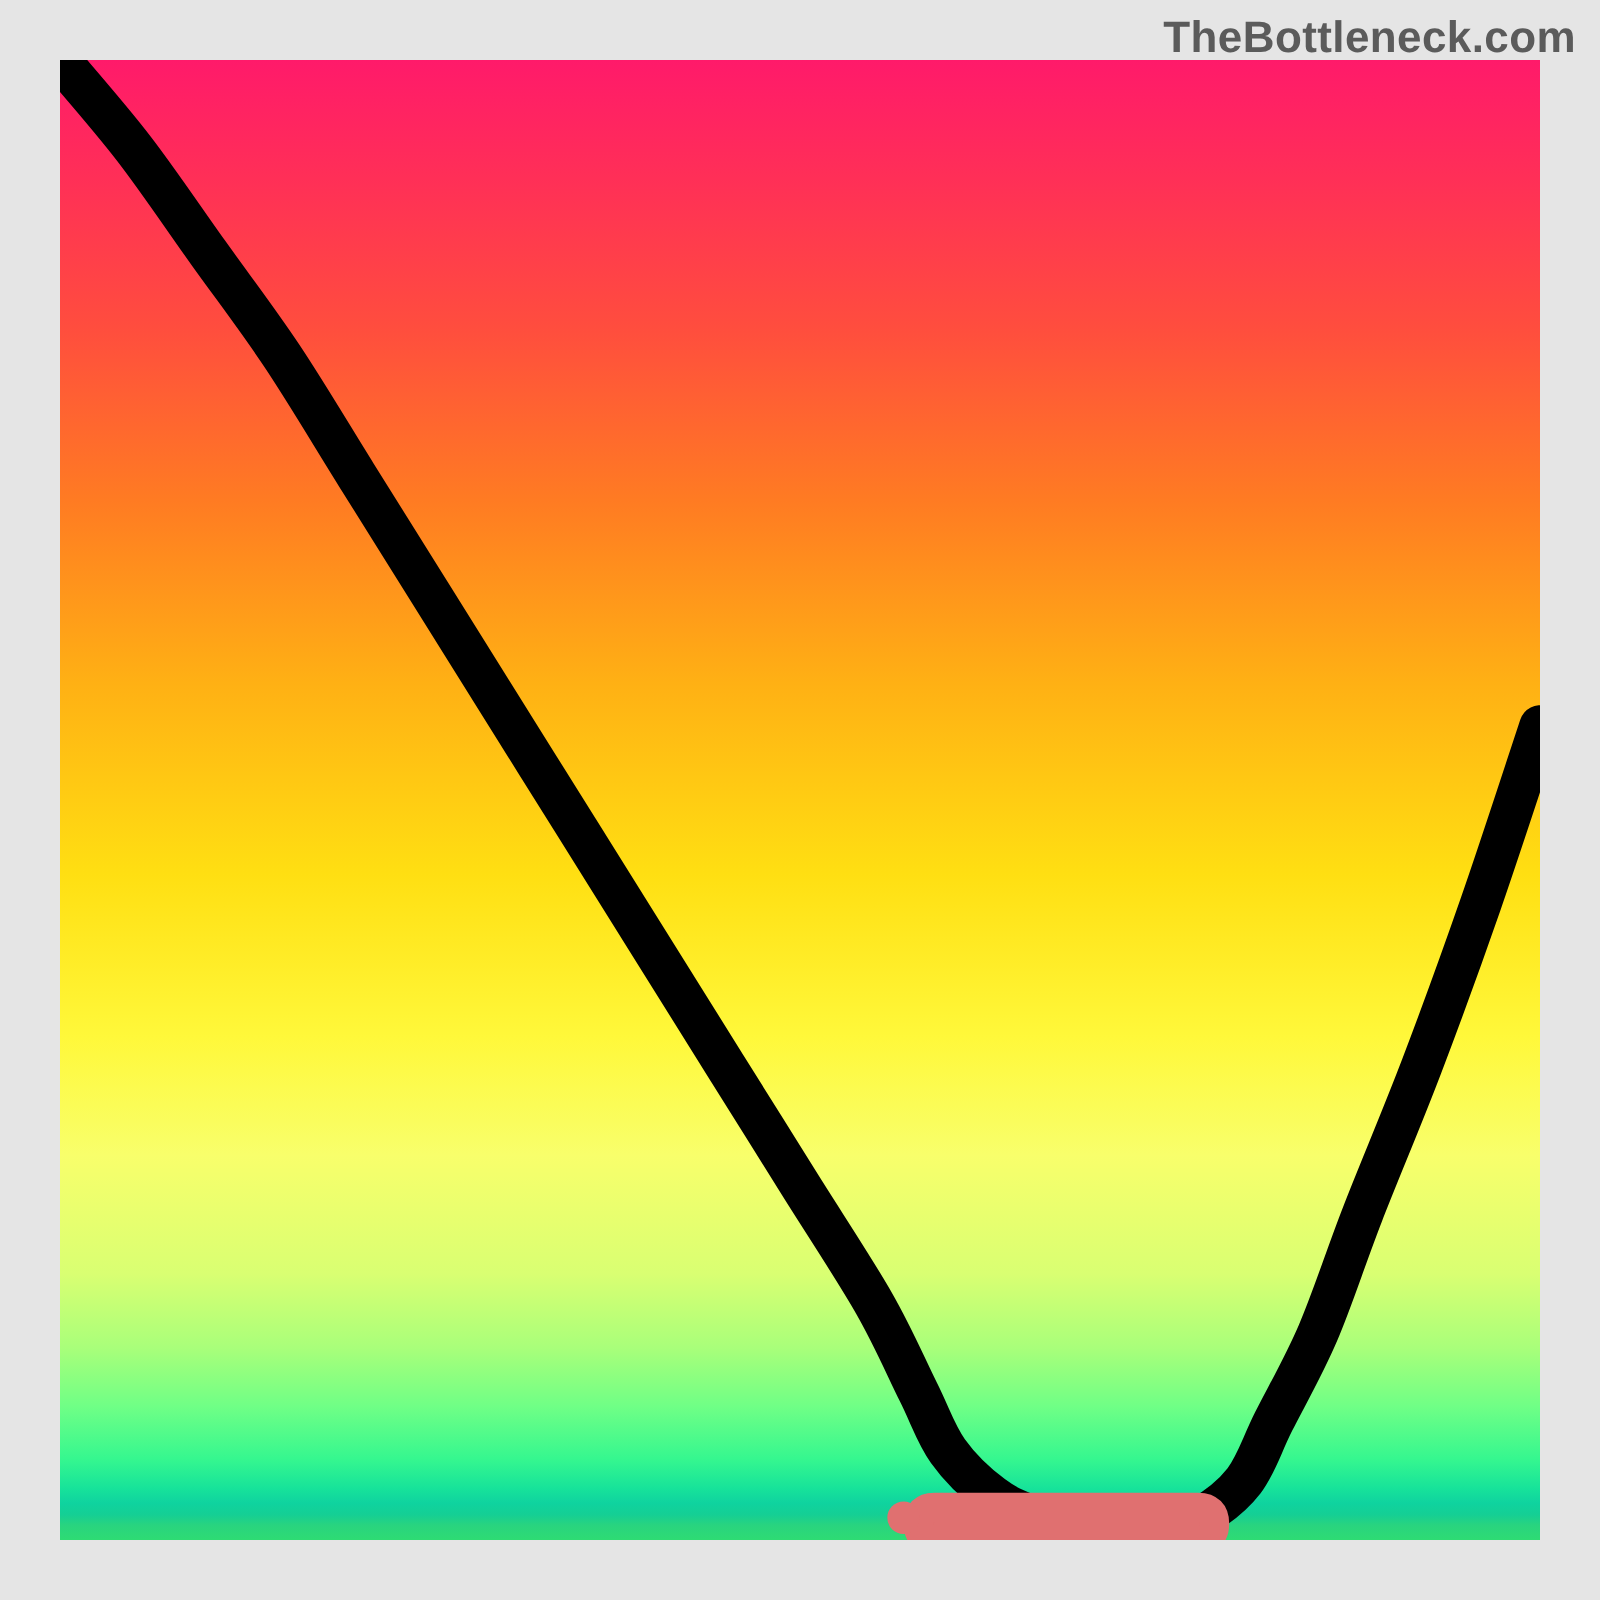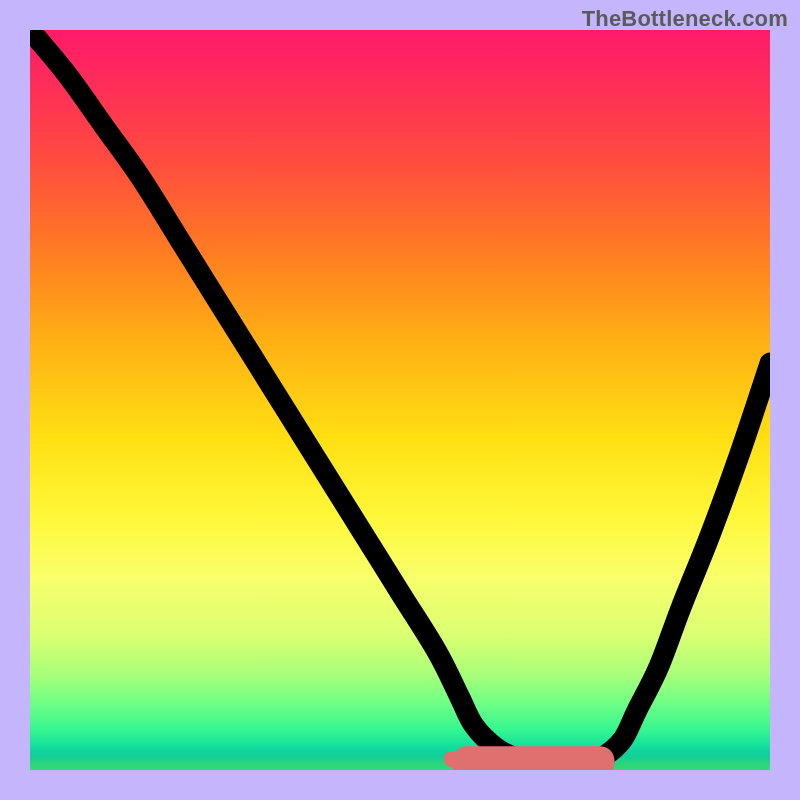--- a/index.html
+++ b/index.html
@@ -1,21 +1,21 @@
 <!DOCTYPE html>
 <html><head>
 <meta charset="utf-8">
 <style>
   * { margin: 0; padding: 0; box-sizing: border-box; }
   html, body { width: 800px; height: 800px; overflow: hidden; background: #000; }
   .stage {
     position: relative;
     width: 800px;
     height: 800px;
-    background: #c4b5fd;
+    background: #e5e5e5;
   }
   .watermark {
     position: absolute;
     top: 6px;
     right: 12px;
     font-family: Arial, Helvetica, sans-serif;
     font-size: 22px;
     font-weight: 600;
     color: #5b5b5b;
     letter-spacing: 0.2px;

